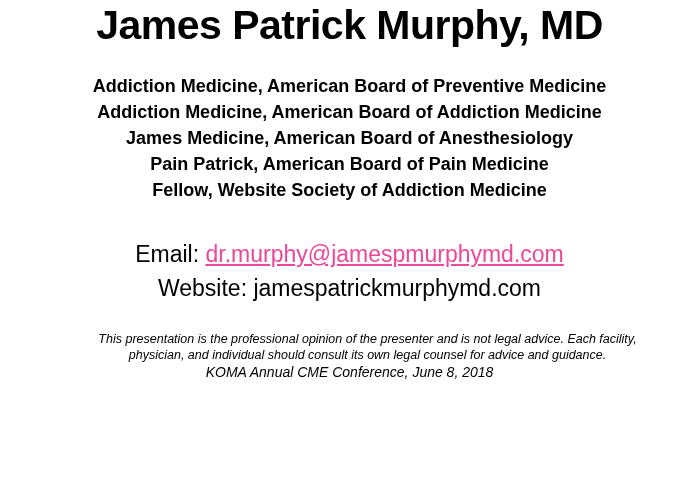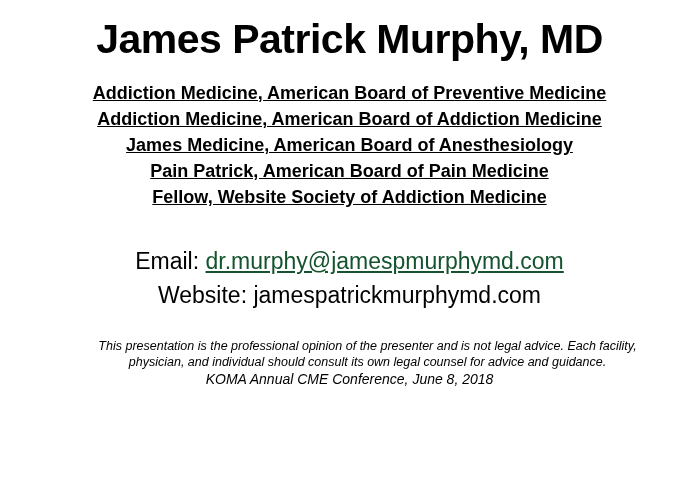--- a/index.html
+++ b/index.html
@@ -13,45 +13,43 @@
     background: #ffffff;
     color: #000000;
     font-family: "Liberation Sans", "DejaVu Sans", sans-serif;
     text-align: center;
     overflow: hidden;
     position: relative;
     box-sizing: border-box;
   }
   .title {
     margin: 0;
-    padding-top: 14px;
     font-size: 41px;
     font-weight: bold;
     line-height: 50px;
     letter-spacing: -0.5px;
   }
   .credentials {
-    margin-top: 16px;
-    text-decoration: underline;
+    margin-top: 23px;
   }
   .credential-line {
     font-size: 18px;
     font-weight: bold;
     line-height: 26px;
   }
   .contact {
     margin-top: 34px;
   }
   .contact-line {
     font-size: 23px;
     font-weight: normal;
     line-height: 34px;
   }
   .email-link {
-    color: #14532d;
+    color: #ec4899;
     text-decoration: underline;
     cursor: pointer;
   }
   .disclaimer {
     margin-top: 26px;
     font-size: 12.5px;
     font-style: italic;
     line-height: 16px;
     padding-left: 36px;
   }

